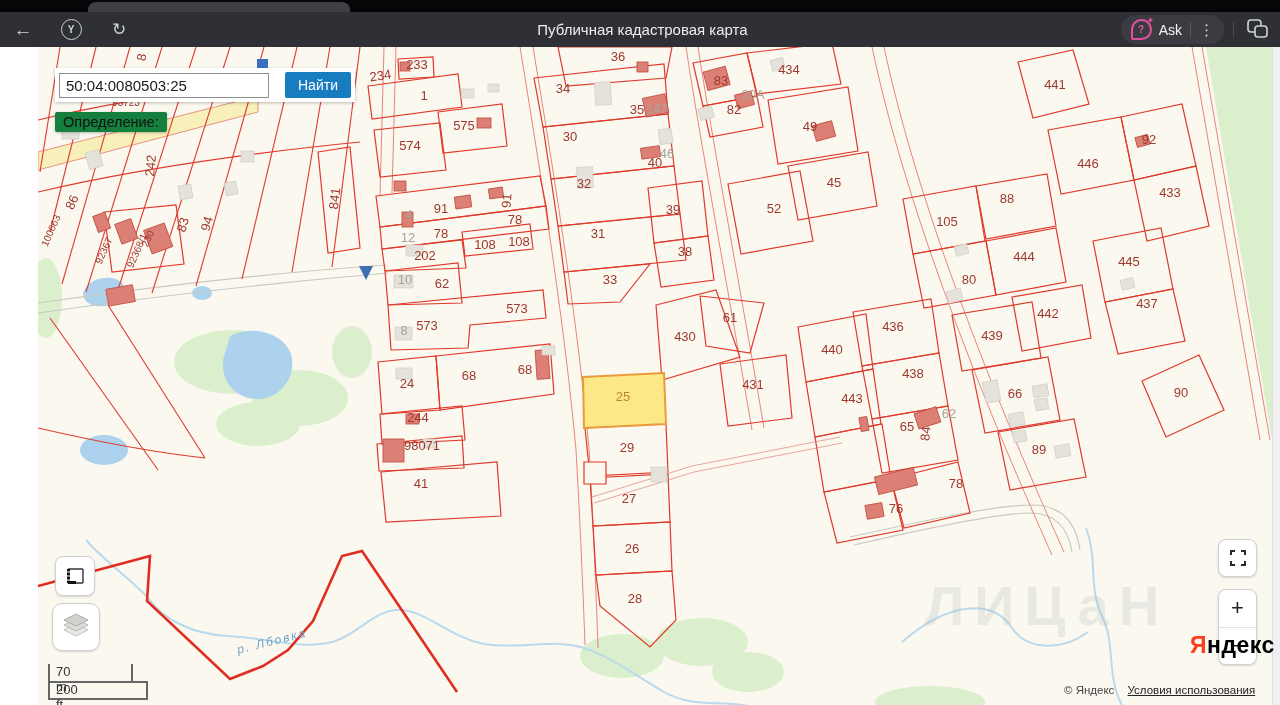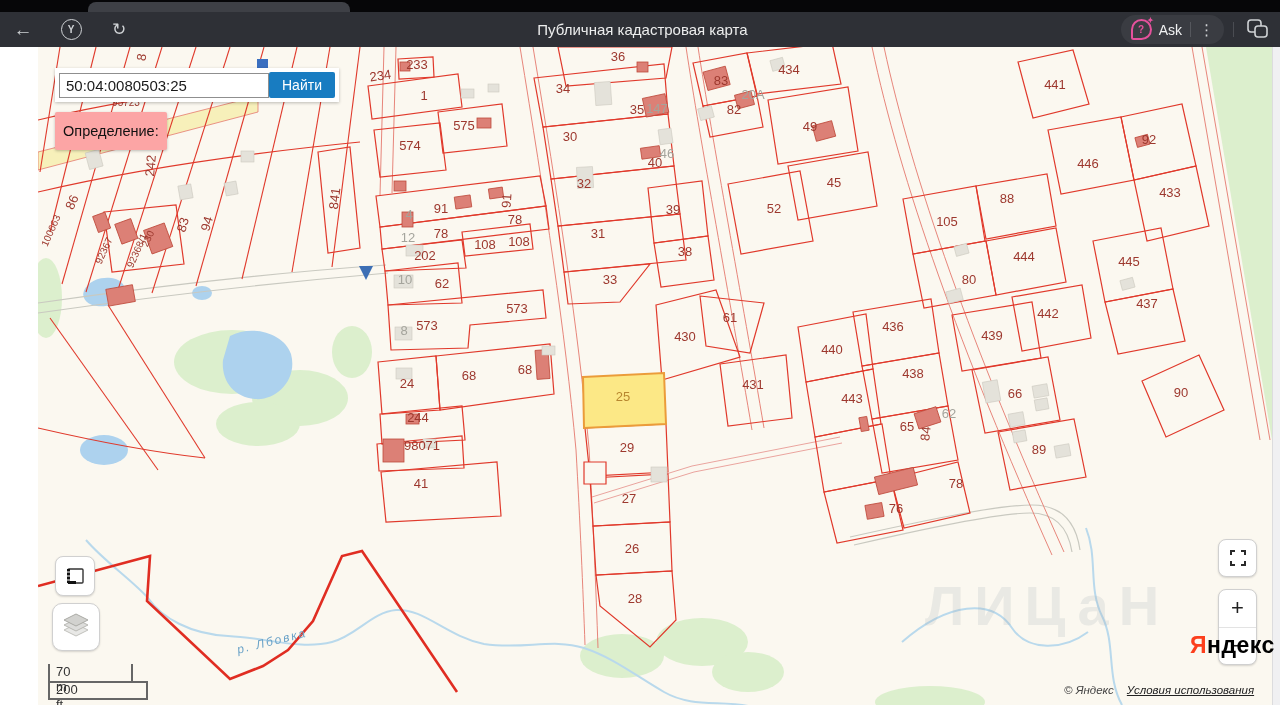--- a/index.html
+++ b/index.html
@@ -58,43 +58,43 @@
   .lbl-hl{fill:#b8872f;}
   .lbl-s{font-size:10px;}
   .riverlbl{fill:#6ba3c8;font-size:12px;font-style:italic;text-anchor:middle;letter-spacing:2px;}
   .watermark{fill:rgba(165,175,180,0.20);font-size:56px;font-weight:bold;letter-spacing:10px;}
   
   .ov{position:absolute;z-index:10;}
   .searchbox{left:55px;top:68px;background:#fff;padding:4px;border-radius:0;
     box-shadow:0 1px 3px rgba(0,0,0,.25);display:flex;align-items:center;}
   .searchbox input{width:196px;height:21px;border:1px solid #8f8f8f;font-size:15px;padding:1px 6px;
     font-family:"Liberation Sans",sans-serif;color:#1a1a1a;}
-  .searchbox button{margin-left:0;background:#187cc1;color:#fff;border:none;border-radius:2px;
+  .searchbox button{margin-left:16px;background:#187cc1;color:#fff;border:none;border-radius:2px;
     font-size:14px;padding:5px 13px;font-family:"Liberation Sans",sans-serif;cursor:pointer;}
-  .defrow{left:55px;top:112px;background:#fca5a5;padding:11px 8px;border-radius:2px;
+  .defrow{left:55px;top:112px;background:#15803d;padding:2px 8px;border-radius:2px;
     box-shadow:0 1px 3px rgba(0,0,0,.25);display:flex;align-items:center;font-size:14.5px;color:#111;}
   .defsel{margin-left:6px;border:1px solid #7f7f7f;border-radius:2px;padding:2px 26px 2px 8px;
     position:relative;background:#fff;}
   .defsel svg{position:absolute;right:6px;top:7px;}
   .mapbtn{background:#fff;border:1px solid #d0d0d0;border-radius:8px;
     box-shadow:0 1px 2px rgba(0,0,0,.15);display:flex;align-items:center;justify-content:center;}
   .rulerbtn{left:55px;top:556px;width:38px;height:38px;}
   .layersbtn{left:52px;top:603px;width:46px;height:46px;border-radius:10px;}
   .fsbtn{left:1218px;top:539px;width:37px;height:36px;}
   .zoomctl{left:1218px;top:589px;width:37px;height:74px;background:#fff;border:1px solid #d0d0d0;
     border-radius:8px;box-shadow:0 1px 2px rgba(0,0,0,.15);display:flex;flex-direction:column;}
   .zoomctl div{flex:1;display:flex;align-items:center;justify-content:center;font-size:22px;color:#222;}
   .zoomctl .zin{border-bottom:1px solid #e3e3e3;}
   .scale{left:46px;top:662px;font-size:13px;color:#333;}
   .scale .l{position:absolute;background:#666;}
   .scale .t1{position:absolute;left:10px;top:2px;}
   .scale .t2{position:absolute;left:10px;top:20px;}
   .ylogo{left:1190px;top:632px;font-size:23px;font-weight:bold;color:#000;letter-spacing:0.5px;}
   .ylogo .yk{color:#fc3f1d;}
-  .attrib{left:1064px;top:684px;font-size:11.5px;color:#444;white-space:nowrap;font-style:italic;}
+  .attrib{left:1064px;top:684px;font-size:11.5px;color:#444;white-space:nowrap;}
   .attrib a{color:#222;text-decoration:underline;margin-left:10px;}
 </style>
 </head>
 <body>
 
 <div class="topstrip">
   <div class="tab"></div>
 </div>
 <div class="toolbar">
   <div class="navicon back">←</div>

